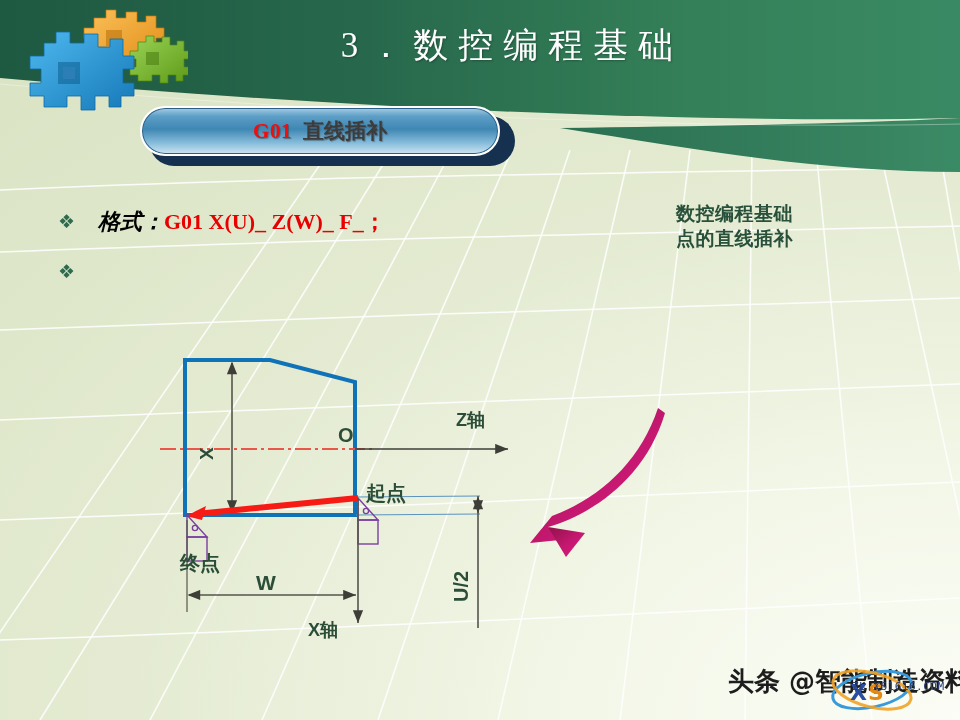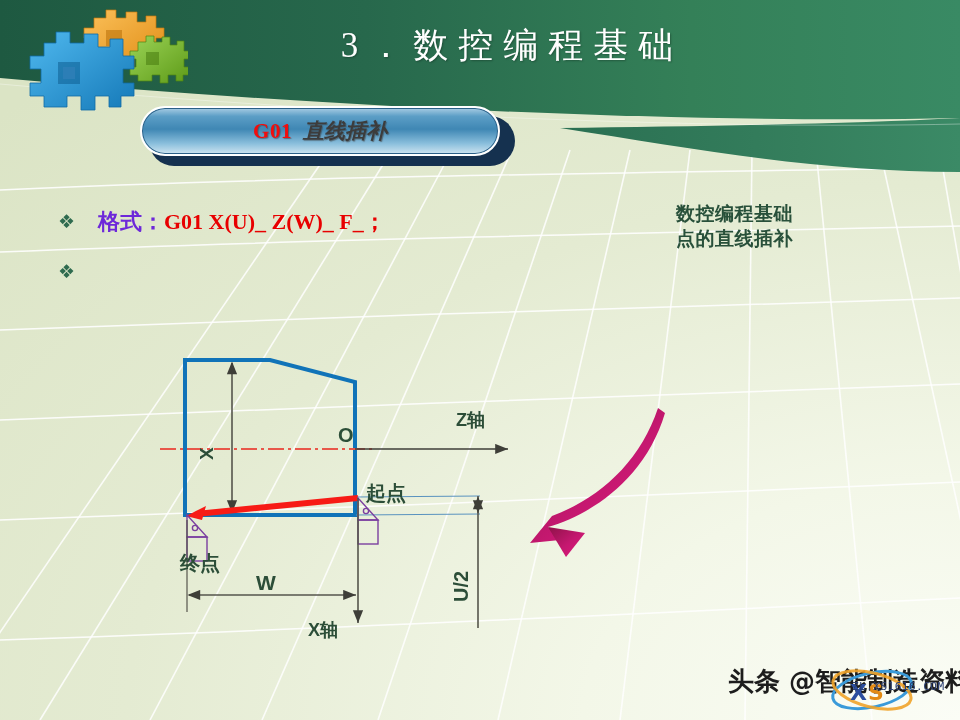--- a/index.html
+++ b/index.html
@@ -54,31 +54,31 @@
     border:2px solid #ffffff;
     box-sizing:border-box;
     box-shadow:0 0 0 1px #2a5f87 inset;
     display:flex;align-items:center;justify-content:center;
   }
   .pill-text{
     font-size:21px;font-weight:bold;white-space:nowrap;
     text-shadow:1px 1px 1px rgba(60,60,60,.55);
   }
   .pill-text .g{color:#f20d0d;font-family:Liberation Serif, serif;letter-spacing:.5px;}
-  .pill-text .cn{color:#3c3c3c;margin-left:11px;font-style:italic;}
+  .pill-text .cn{color:#3c3c3c;margin-left:11px;}
 
   
   .bullets{position:absolute;left:58px;top:208px;width:860px;}
   .bullet-row{display:flex;align-items:flex-start;margin-bottom:22px;}
   .bullet-mark{
     color:#2f6b4f;font-size:19px;line-height:26px;width:40px;flex:none;
     font-family:"DejaVu Sans",sans-serif;
   }
   .bullet-body{font-size:22px;line-height:28px;color:#1c1c84;font-weight:bold;white-space:nowrap;}
-  .bullet-body .label{color:#6d28d9;}
+  .bullet-body .label{color:#000000;font-style:italic;}
   .bullet-body .code{color:#e80000;font-family:"Liberation Serif","DejaVu Serif",serif;}
 
   
   .diagram{position:absolute;left:0;top:330px;width:960px;height:340px;}
   .note{
     position:absolute;left:676px;top:201px;width:200px;
     color:#28503a;font-size:19px;line-height:25px;font-weight:bold;
     letter-spacing:.5px;
   }
 

